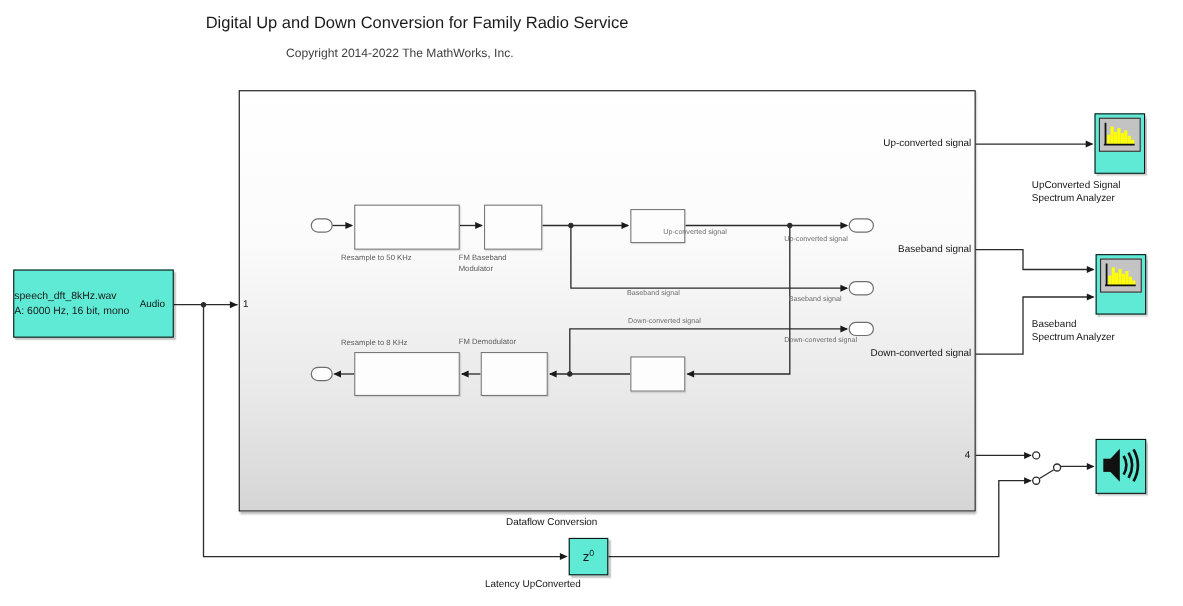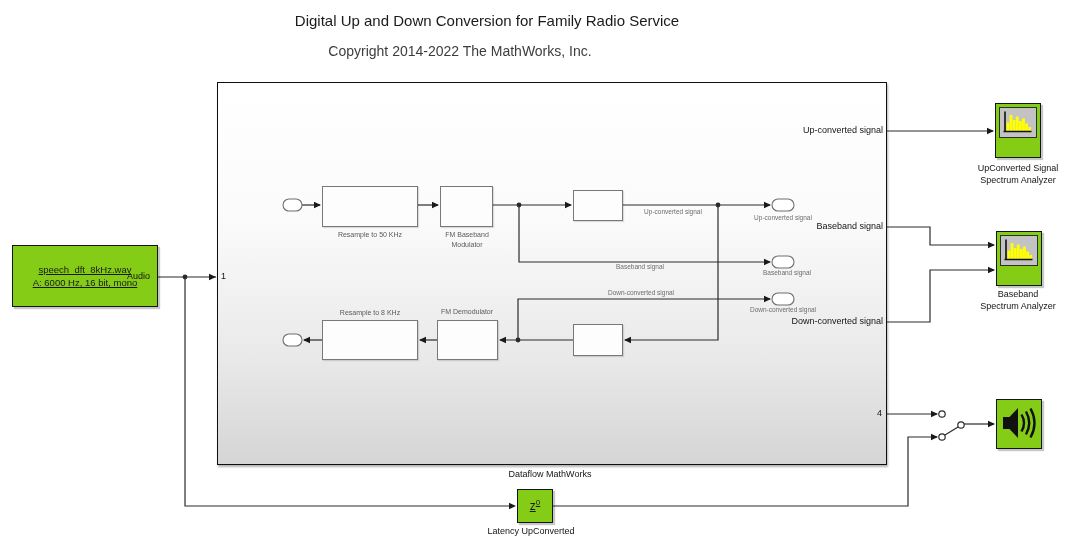--- a/index.html
+++ b/index.html
@@ -1,27 +1,27 @@
 <!DOCTYPE html>
 <html style="--yellow: #ffff00; --screen: #c3c3c3;"><head>
 <meta charset="utf-8">
 <style>
   :root{ --yellow:#ffff00; --screen:#c3c3c3; }
   html,body{margin:0;padding:0;background:#fff;}
   #canvas{position:relative;width:1075px;height:551px;background:#ffffff;overflow:hidden;
           font-family:"Liberation Sans", sans-serif;color:#1a1a1a;}
   .abs{position:absolute;}
-  .ctr{text-align:center;}
+  .ctr{text-align:left;}
   .rgt{text-align:right;}
-  .blk{background:#84cc16;border:1.4px solid #141414;box-shadow:2px 2px 1px rgba(0,0,0,0.22);box-sizing:border-box;text-decoration:underline;}
+  .blk{background:#5eead4;border:1.4px solid #141414;box-shadow:2px 2px 1px rgba(0,0,0,0.22);box-sizing:border-box;}
   .iblk{background:#fdfdfd;border:1.2px solid #787878;box-shadow:1px 1px 1px rgba(0,0,0,0.12);box-sizing:border-box;}
   .subsys{border:1.5px solid #0f0f0f;box-shadow:1px 2px 2px rgba(0,0,0,0.3);box-sizing:border-box;
           background:linear-gradient(180deg,#ffffff 0%,#fbfbfb 35%,#e9e9e9 72%,#d5d5d5 100%);}
   .title{font-size:15px;line-height:18px;}
-  .copy{font-size:14px;color:#3d3d3d;}
+  .copy{font-size:11px;color:#3d3d3d;}
   .lbl{font-size:9px;line-height:11px;color:#141414;}
   .plbl{font-size:9px;line-height:11px;color:#141414;}
   .blbl{font-size:7px;line-height:9.5px;color:#5a5a5a;}
   .slbl{font-size:6.5px;line-height:8px;color:#6d6d6d;}
   .srcTxt{display:flex;flex-direction:column;justify-content:center;height:100%;font-size:9.5px;line-height:13px;}
   .zTxt{display:flex;align-items:center;justify-content:center;height:100%;font-size:12px;}
   .zTxt sup{font-size:8px;line-height:8px;margin-top:-6px;}
   .screen{position:absolute;left:3px;top:3px;width:38px;height:31px;background:var(--screen);
           border:1.4px solid #2e2e2e;box-sizing:border-box;}
   svg{display:block;}
@@ -132,21 +132,21 @@
   <div class="abs ctr slbl" style="left:713px;top:214px;width:140px;">Up-converted signal</div>
   <div class="abs ctr slbl" style="left:717px;top:269px;width:140px;">Baseband signal</div>
   <div class="abs ctr slbl" style="left:713px;top:306px;width:140px;">Down-converted signal</div>
 
   <div class="abs plbl" style="left:221px;top:271px;width:20px;">1</div>
   <div class="abs rgt plbl" style="left:733px;top:125px;width:150px;">Up-converted signal</div>
   <div class="abs rgt plbl" style="left:733px;top:221px;width:150px;">Baseband signal</div>
   <div class="abs rgt plbl" style="left:733px;top:316px;width:150px;">Down-converted signal</div>
   <div class="abs rgt plbl" style="left:860px;top:408px;width:22px;">4</div>
 
-  <div class="abs ctr lbl" style="left:460px;top:469px;width:180px;">Dataflow MathWorks</div>
+  <div class="abs ctr lbl" style="left:460px;top:469px;width:180px;">Dataflow Conversion</div>
 
   <div class="abs blk" style="left:995px;top:103px;width:46px;height:55px;">
     <div class="screen">
       <svg width="35" height="28" viewBox="0 0 35 28">
         <rect x="6.5" y="14.5" width="2.9" height="9" style="fill:var(--yellow)"></rect>
         <rect x="9.6" y="7" width="2.9" height="16.5" style="fill:var(--yellow)"></rect>
         <rect x="12.7" y="12" width="2.9" height="11.5" style="fill:var(--yellow)"></rect>
         <rect x="15.8" y="8.5" width="2.9" height="15" style="fill:var(--yellow)"></rect>
         <rect x="18.9" y="13" width="2.9" height="10.5" style="fill:var(--yellow)"></rect>
         <rect x="22" y="10.5" width="2.9" height="13" style="fill:var(--yellow)"></rect>

